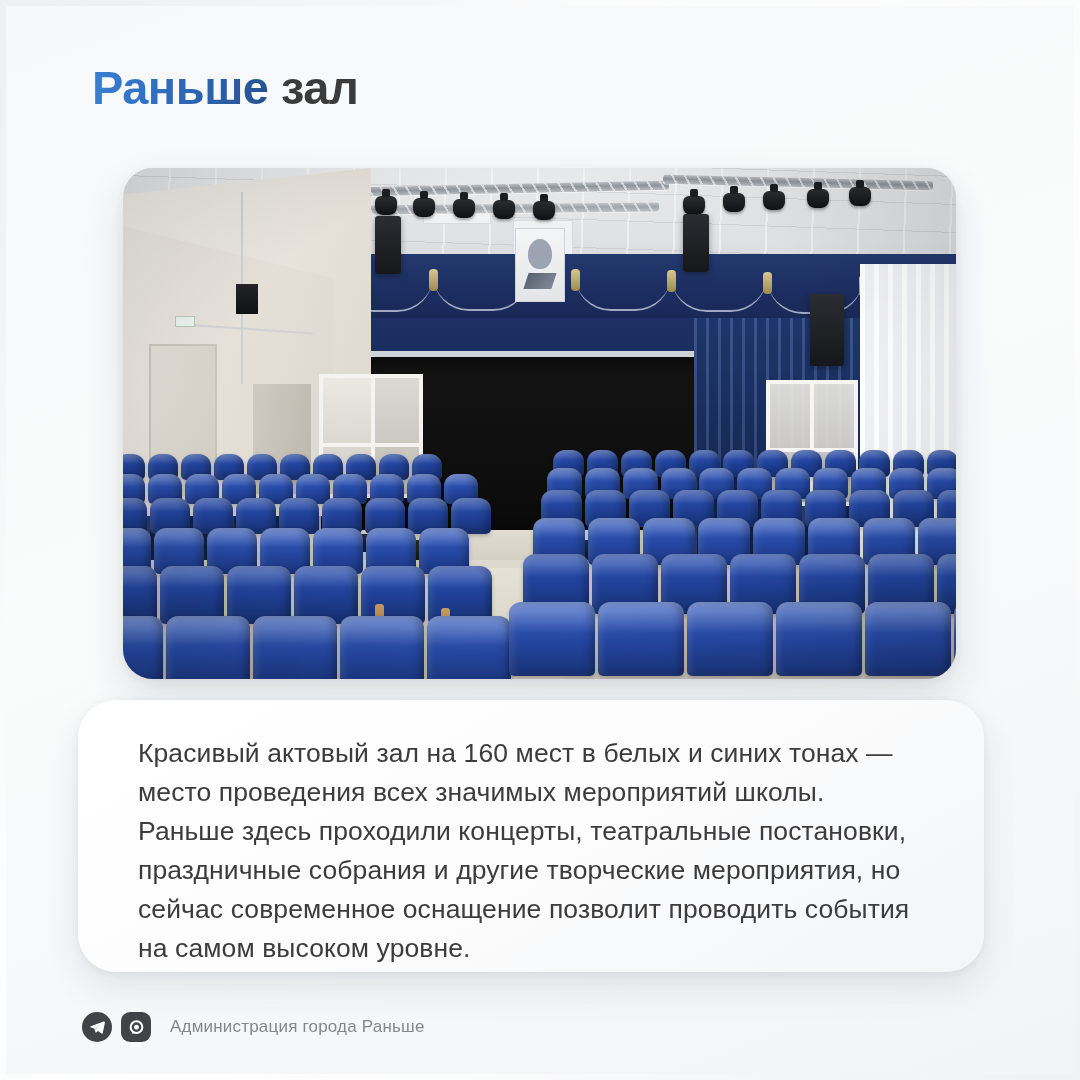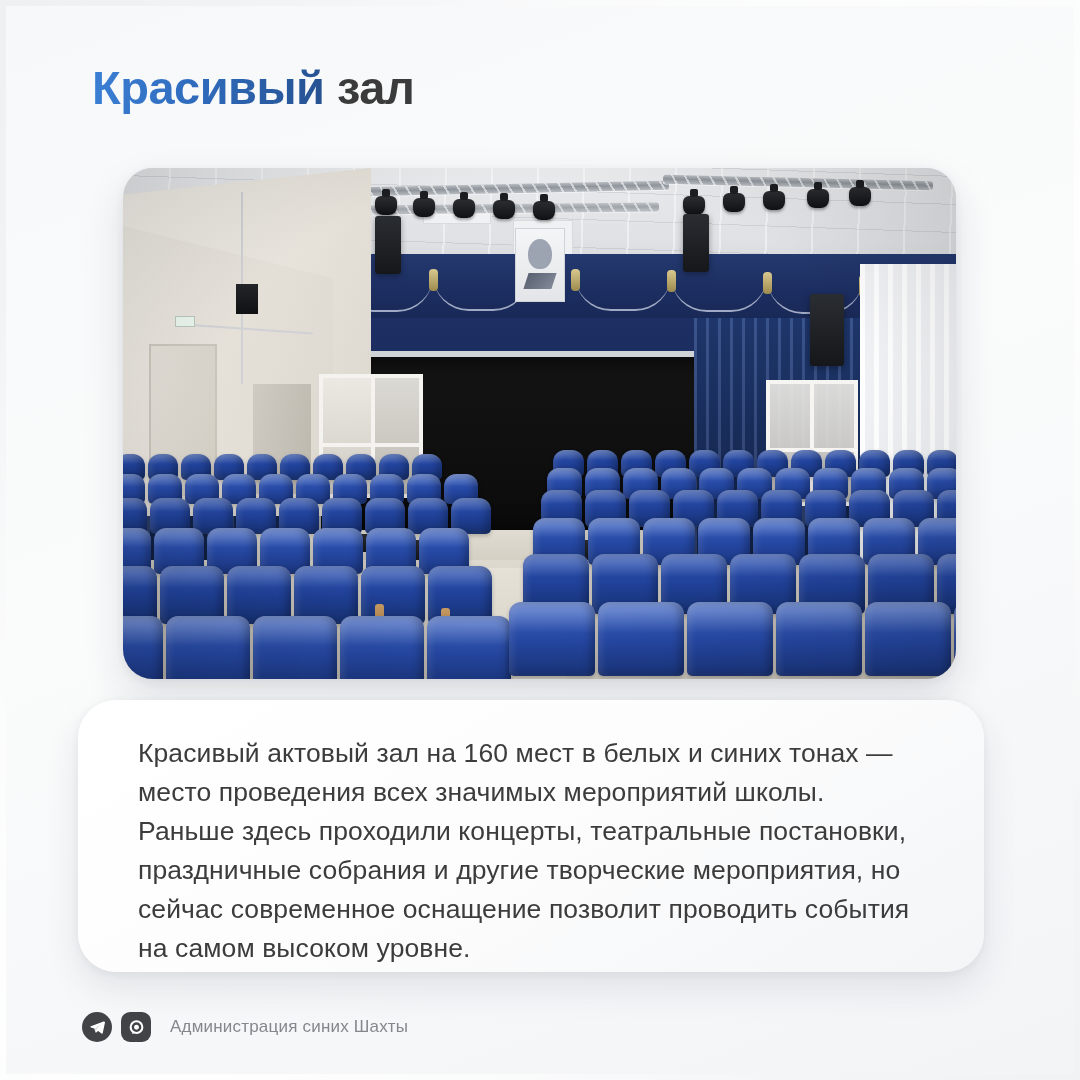--- a/index.html
+++ b/index.html
@@ -190,21 +190,21 @@
   .ic-tg{border-radius:50%;background:#414347;display:flex;align-items:center;justify-content:center;}
   .ic-mx{border-radius:9px;background:#414347;display:flex;align-items:center;justify-content:center;}
   .footer-text{margin-left:10px;color:#85878c;font-size:17px;letter-spacing:.2px;}
 </style>
 </head>
 <body>
 
 <div class="page">
  <div class="layer">
 
-  <div class="title"><span class="accent">Красивый</span><span class="rest"> зал</span></div>
+  <div class="title"><span class="accent">Раньше</span><span class="rest"> зал</span></div>
 
   <div class="photo-card">
    <div class="photo">
 
      <div class="ceiling"></div>
      <div class="ceil-panel" style="left:300px;top:38px;width:66px;height:16px;"></div>
      <div class="ceil-panel" style="left:390px;top:52px;width:58px;height:34px;"></div>
      <div class="ceil-panel" style="left:92px;top:52px;width:54px;height:12px;"></div>
 
      <div class="truss" style="left:236px;top:16px;width:310px;transform:rotate(-1.2deg);"></div>
@@ -438,17 +438,17 @@
         <path d="M8.2 13.6 17.6 7l-7.2 7.5-.3 3.4z" fill="#d5d7da"></path>
       </svg>
     </div>
     <div class="ic ic-mx">
       <svg width="19" height="19" viewBox="0 0 24 24" aria-hidden="true">
         <circle cx="12" cy="11.6" r="7.4" fill="none" stroke="#ffffff" stroke-width="2.6"></circle>
         <path d="M7.4 16.6 6.2 20.3l3.6-1.5z" fill="#ffffff"></path>
         <circle cx="12" cy="11.6" r="3.1" fill="#ffffff"></circle>
       </svg>
     </div>
-    <div class="footer-text">Администрация синих Шахты</div>
+    <div class="footer-text">Администрация города Раньше</div>
   </div>
 
  </div>
 </div>
 
 </body></html>

